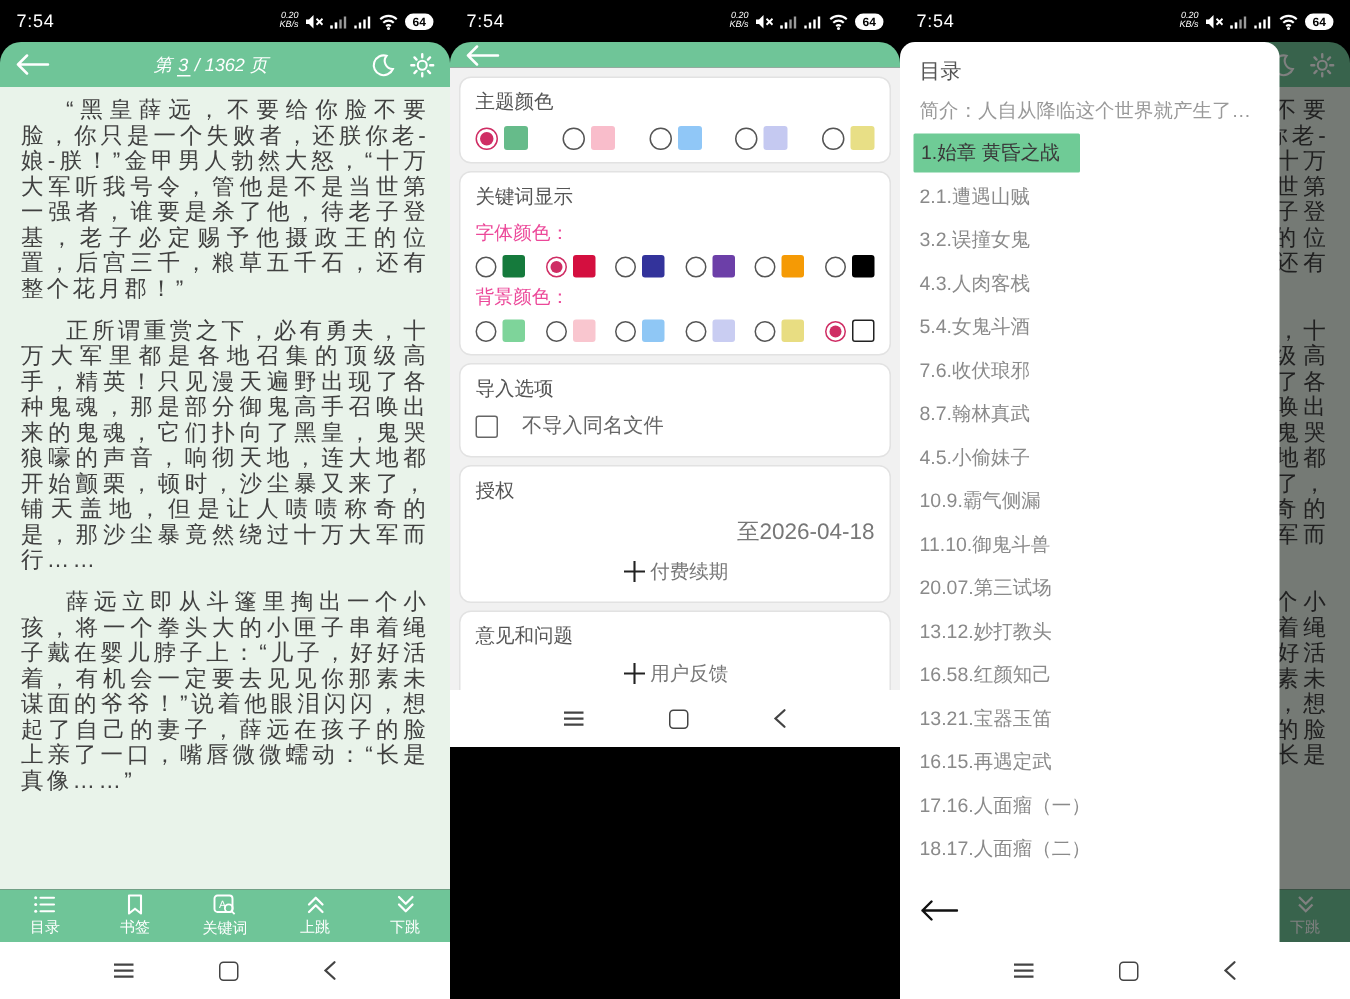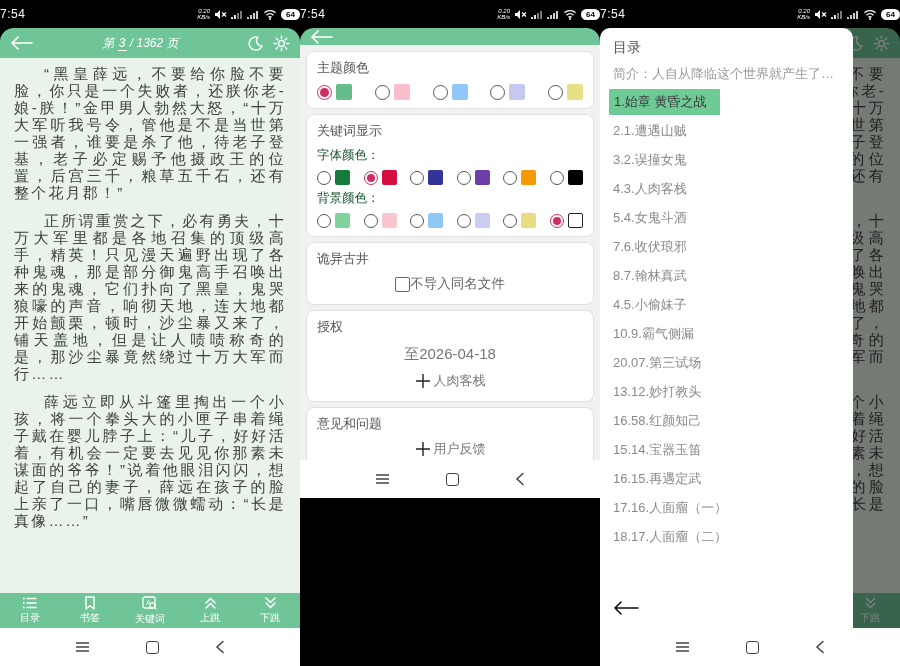--- a/index.html
+++ b/index.html
@@ -1,21 +1,21 @@
 <!DOCTYPE html>
 <html><head>
 <meta charset="utf-8">
 <style>
   * { margin:0; padding:0; box-sizing:border-box; }
   body { font-family:"Liberation Sans", sans-serif; background:#000; }
   .app { width:900px; height:666px; display:flex; background:#000; overflow:hidden; }
   .screen { width:300px; height:666px; position:relative; overflow:hidden; background:#000; }
 
   
-  .statusbar { height:28px; background:#000; color:#fff; display:flex; align-items:center; justify-content:space-between; padding:0 0; }
+  .statusbar { height:28px; background:#000; color:#fff; display:flex; align-items:center; justify-content:space-between; padding:0 11px; }
   .sb-time { font-size:12px; letter-spacing:.5px; }
   .sb-icons { display:flex; align-items:center; gap:4px; }
   .sb-speed { display:flex; flex-direction:column; align-items:flex-end; font-size:6px; line-height:6px; color:#fff; }
   .batt { min-width:19px; height:11px; background:#fff; border-radius:6px; color:#000; font-size:8px; font-weight:bold; display:flex; align-items:center; justify-content:center; padding:0 3px; }
 
   
   .reader-header { height:30px; background:#6fc598; border-radius:14px 14px 0 0; display:flex; align-items:center; padding:0 10px; color:#fff; }
   .rh-title { flex:1; text-align:center; font-size:12px; font-style:italic; color:#fff; }
   .rh-title .pgnum { border-bottom:1px solid #fff; padding:0 1px; }
   .rh-icons { display:flex; align-items:center; gap:9px; }
@@ -36,25 +36,25 @@
   .radio { width:15px; height:15px; border:1.8px solid #555; border-radius:50%; position:relative; flex:none; }
   .radio.sel { border-color:#cf2d64; }
   .radio.sel::after { content:""; position:absolute; left:2px; top:2px; right:2px; bottom:2px; border-radius:50%; background:#cf2d64; }
   .swatch { width:16px; height:16px; border-radius:2px; flex:none; }
   .kw-row .swatch { width:15px; height:15px; }
   .kw-row .radio { width:14px; height:14px; }
   .swatch.bordered { border:1.6px solid #222; }
   .fs-current { text-align:center; color:#888; font-size:14px; margin:5px 0 9px; }
   .fs-row { display:flex; justify-content:space-around; }
   .icon-btn { display:flex; align-items:center; gap:3px; color:#777; font-size:13px; cursor:pointer; }
-  .kw-label { color:#14532d; font-size:12.5px; margin:5px 0 6px; }
-  .imp-row { display:flex; align-items:center; justify-content:center; margin:7px 0 3px; }
+  .kw-label { color:#ec4899; font-size:12.5px; margin:5px 0 6px; }
+  .imp-row { display:flex; align-items:center; justify-content:flex-start; gap:16px; margin:7px 0 3px; }
   .checkbox { width:15px; height:15px; border:1.8px solid #666; border-radius:2px; }
   .imp-label { color:#666; font-size:13.5px; }
-  .lic-date { text-align:center; color:#777; font-size:15px; margin:9px 0 8px; }
+  .lic-date { text-align:right; color:#777; font-size:15px; margin:9px 0 8px; }
   .center-btn { display:flex; justify-content:center; margin-bottom:3px; }
   .set-footer { text-align:center; color:#adadad; font-size:10.5px; }
   .set-footer div { margin-top:13px; }
 
   
   .stage { position:relative; height:600px; }
   .dim-wrap { position:absolute; left:0; top:0; width:300px; height:600px; filter:brightness(0.5); }
   .toc-panel { position:absolute; left:0; top:0; width:253px; height:600px; background:#fff; border-radius:10px 10px 0 0; padding:11px 13px; }
   .toc-title { color:#555; font-size:14px; margin-bottom:8px; }
   .toc-intro { color:#999; font-size:13px; white-space:nowrap; overflow:hidden; text-overflow:ellipsis; margin-bottom:4px; width:225px; }
@@ -286,36 +286,36 @@
               <span class="swatch" style="background: rgb(232, 221, 130);"></span>
             </span>
           <span class="pair">
               <span class="radio sel"></span>
               <span class="swatch bordered" style="background: rgb(255, 255, 255);"></span>
             </span>
         </div>
       </div>
 
       <div class="card">
-        <div class="card-title">诡异古井</div>
+        <div class="card-title">导入选项</div>
         <div class="imp-row">
           <span class="checkbox"></span>
           <span class="imp-label">不导入同名文件</span>
         </div>
       </div>
 
       <div class="card">
         <div class="card-title">授权</div>
         <div class="lic-date">至2026-04-18</div>
         <div class="center-btn">
             <span class="icon-btn">
           <svg width="16" height="16" viewBox="0 0 16 16">
                 <path d="M8 1v14M1 8h14" stroke="#222" stroke-width="1.4"></path>
               </svg>
-          <span>人肉客栈</span>
+          <span>付费续期</span>
             </span>
           </div>
       </div>
 
       <div class="card">
         <div class="card-title">意见和问题</div>
         <div class="center-btn">
             <span class="icon-btn">
           <svg width="16" height="16" viewBox="0 0 16 16">
                 <path d="M8 1v14M1 8h14" stroke="#222" stroke-width="1.4"></path>
@@ -438,24 +438,25 @@
             <span>1.始章 黄昏之战</span>
           </div>
         <div class="toc-item">2.1.遭遇山贼</div>
         <div class="toc-item">3.2.误撞女鬼</div>
         <div class="toc-item">4.3.人肉客栈</div>
         <div class="toc-item">5.4.女鬼斗酒</div>
         <div class="toc-item">7.6.收伏琅邪</div>
         <div class="toc-item">8.7.翰林真武</div>
         <div class="toc-item">4.5.小偷妹子</div>
         <div class="toc-item">10.9.霸气侧漏</div>
+        <div class="toc-item">11.10.御鬼斗兽</div>
         <div class="toc-item">20.07.第三试场</div>
         <div class="toc-item">13.12.妙打教头</div>
         <div class="toc-item">16.58.红颜知己</div>
-        <div class="toc-item">15.14.宝器玉笛</div>
+        <div class="toc-item">13.21.宝器玉笛</div>
         <div class="toc-item">16.15.再遇定武</div>
         <div class="toc-item">17.16.人面瘤（一）</div>
         <div class="toc-item">18.17.人面瘤（二）</div>
         <div class="toc-back">
           <svg width="26" height="14" viewBox="0 0 26 14">
               <path d="M8 1L2 7l6 6M2 7h23" fill="none" stroke="#111" stroke-width="1.6" stroke-linecap="round" stroke-linejoin="round"></path>
             </svg>
         </div>
       </div>
     </div>

